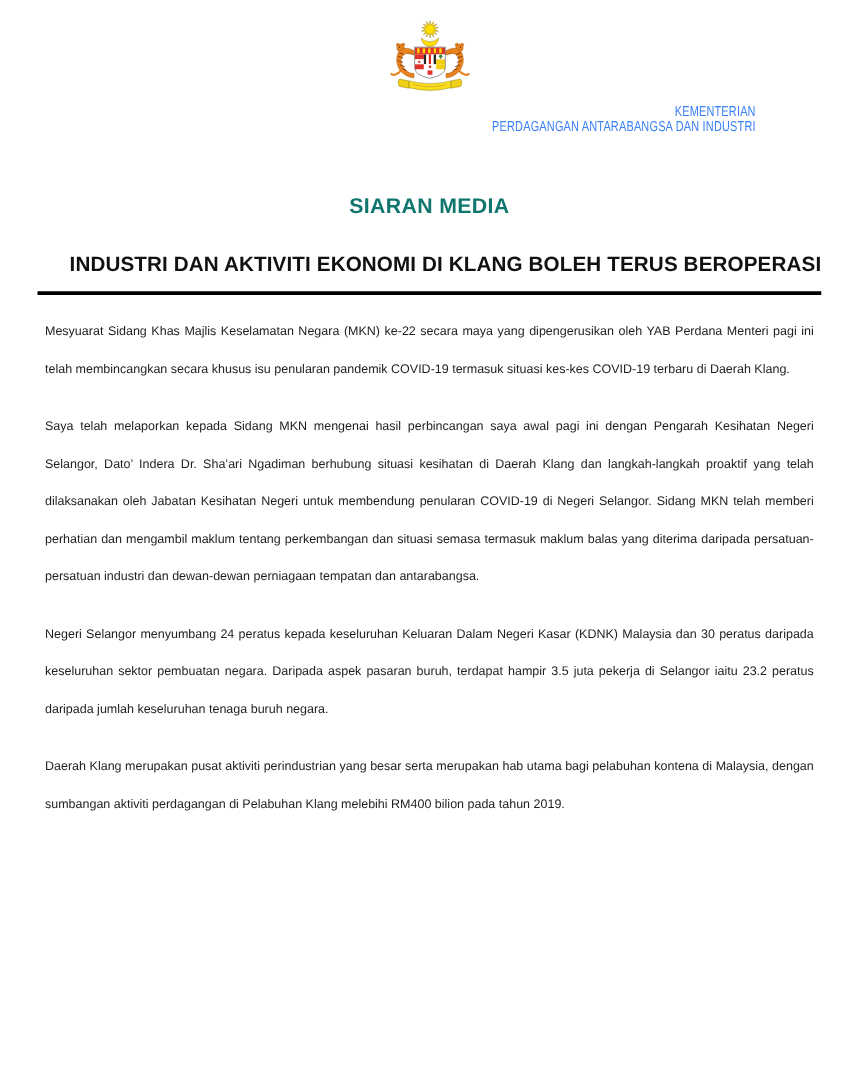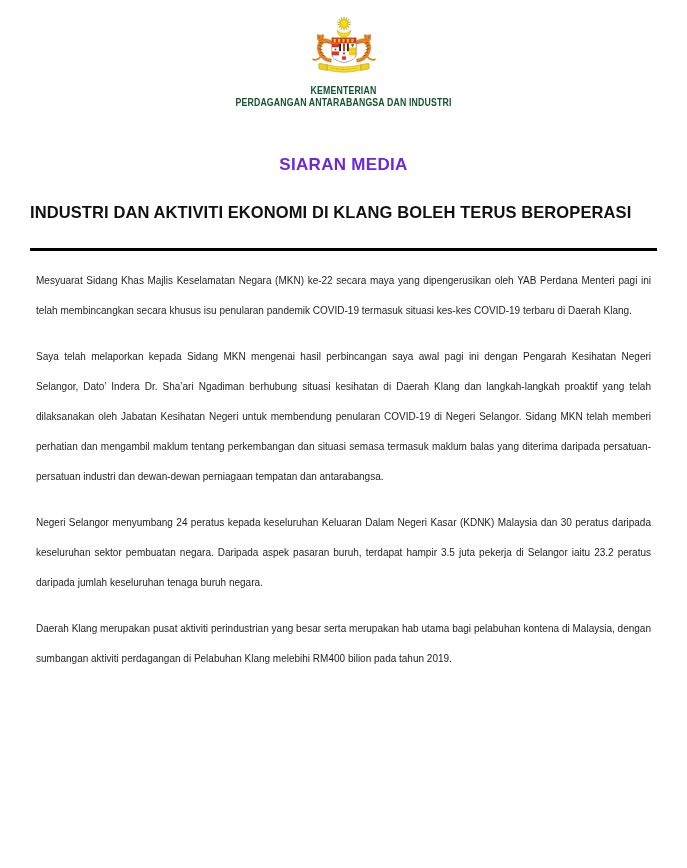--- a/index.html
+++ b/index.html
@@ -16,46 +16,46 @@
     padding-top: 14px;
     overflow: hidden;
     position: relative;
   }
   .logo-wrap {
     text-align: center;
     line-height: 0;
   }
   .ministry {
     margin-top: 2px;
-    text-align: center;
-    font-weight: 700;
-    color: #14532d;
+    text-align: right;
+    font-weight: 400;
+    color: #3b82f6;
   }
   .ministry-line {
     font-size: 11.5px;
     line-height: 11.5px;
     letter-spacing: 0.2px;
     transform: scaleX(0.76);
     transform-origin: 50% 50%;
     white-space: nowrap;
   }
   .kicker {
     margin-top: 47px;
     text-align: center;
     font-size: 17px;
     line-height: 20px;
     font-weight: 700;
     letter-spacing: 0.3px;
-    color: #6d28d9;
+    color: #0f766e;
   }
   .headline-wrap {
     margin: 28px 30px 0 30px;
     border-bottom: 3px solid #000000;
-    padding-bottom: 26px;
-    text-align: left;
+    padding-bottom: 11px;
+    text-align: right;
   }
   .headline {
     font-size: 16.5px;
     line-height: 19px;
     font-weight: 700;
     color: #111111;
     letter-spacing: 0.1px;
   }
   .body-text {
     margin: 15px 36px 0 36px;

